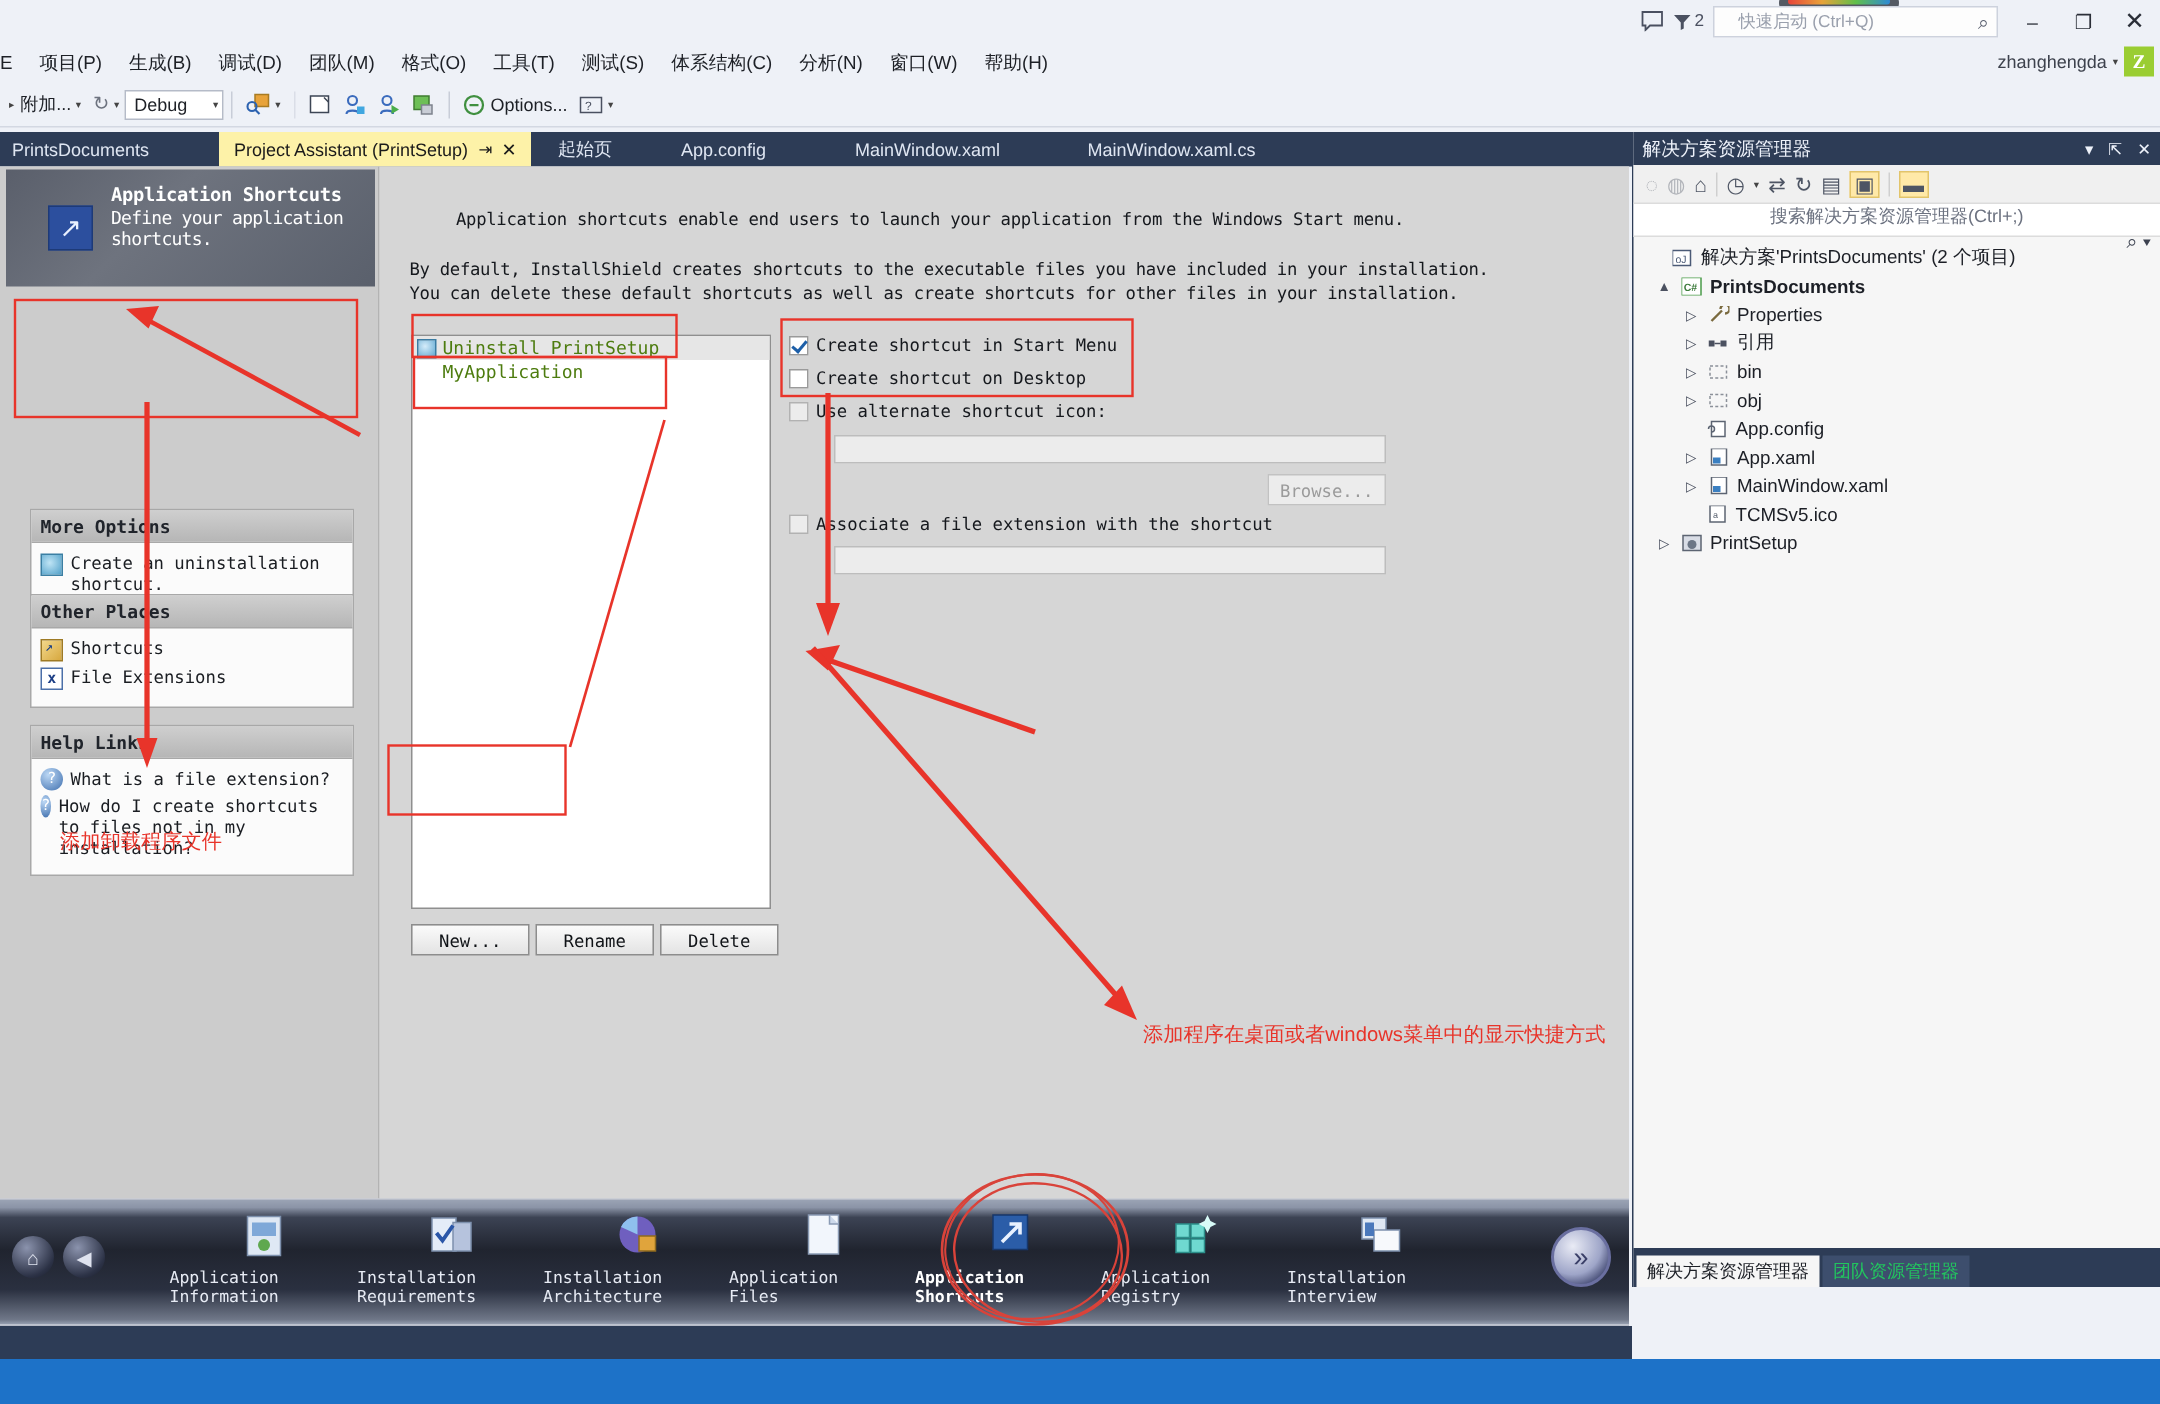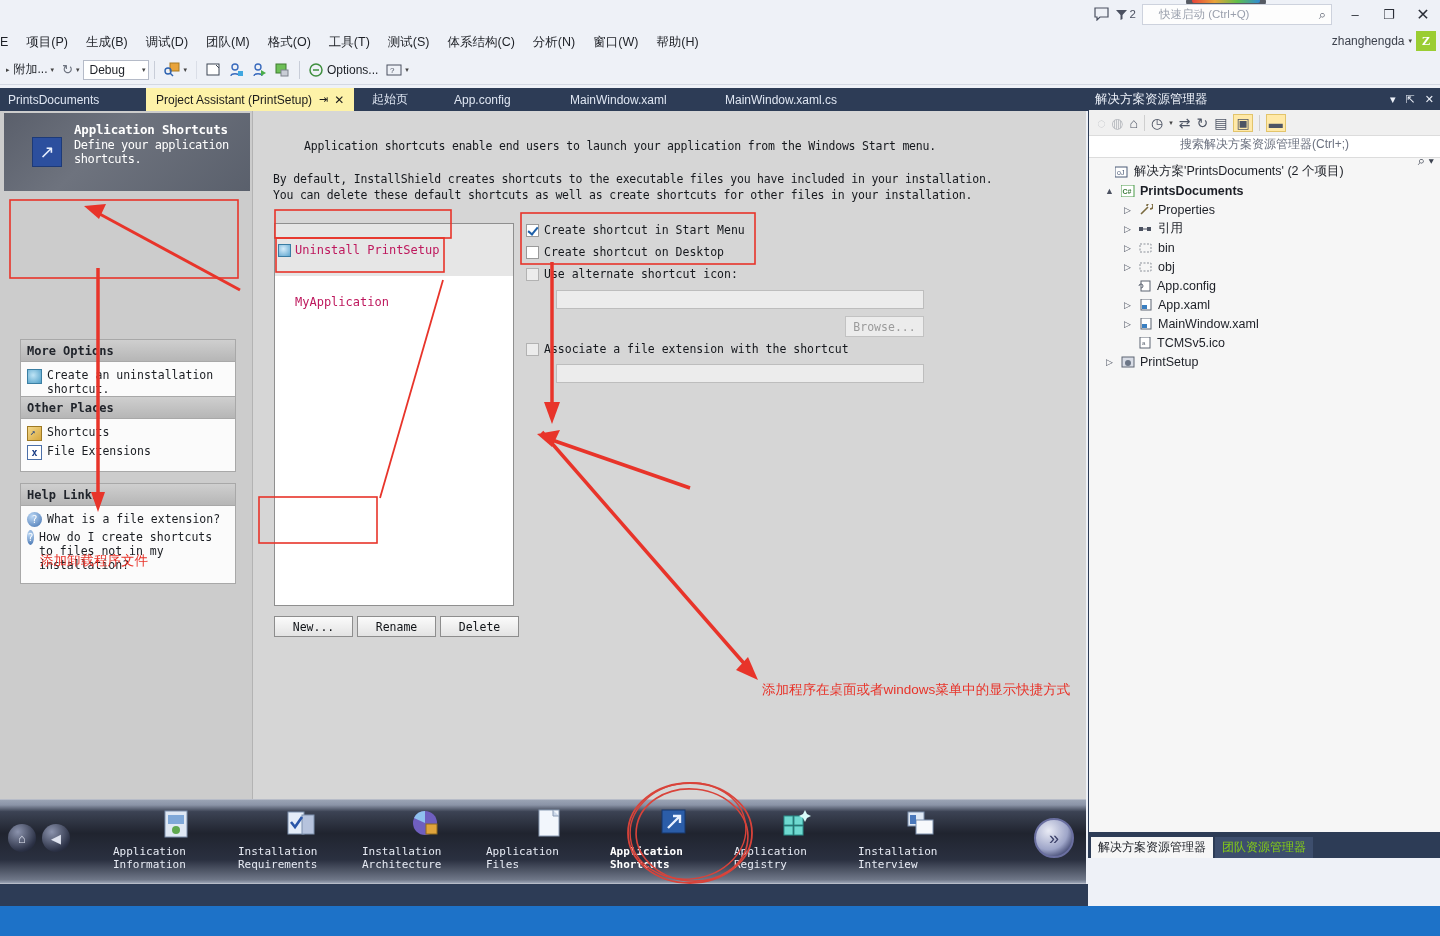--- a/index.html
+++ b/index.html
@@ -141,22 +141,22 @@
     letter-spacing:-0.2px;
   }
   #para1 { position:absolute; left:20px; top:28px; width:800px;margin-left:31px; }
   #para2 { position:absolute; left:20px; top:60px; width:800px; line-height:16px; }
 
   #listbox {
     position:absolute; left:21px; top:112px; width:240px; height:383px;
     background:#fff; border:1px solid #8f8f8f;
   }
   .lbitem {
-    display:flex; align-items:center; gap:4px; padding:19px 3px;
-    font-family:"DejaVu Sans Mono", monospace; font-size:12px; color:#be185d;
+    display:flex; align-items:center; gap:4px; padding:1px 3px;
+    font-family:"DejaVu Sans Mono", monospace; font-size:12px; color:#4d7c0f;
   }
   .lbitem.sel { background:#e6e6e6; }
   .lb-ico { width:13px; height:13px; background:radial-gradient(circle at 40% 35%,#d5ecfa,#5ca5cf); border:1px solid #3a7ca3; }
 
   .isbtn {
     position:absolute; height:21px; background:linear-gradient(to bottom,#fbfbfb,#e3e3e3);
     border:1px solid #8d8d8d; font-family:"DejaVu Sans Mono", monospace; font-size:11.5px;
     color:#101317; display:flex; align-items:center; justify-content:center;
   }
 
@@ -224,21 +224,21 @@
   #se-tree { padding:4px 0 0 0; font-size:12.5px; color:#1c1f26; }
   .trow { display:flex; align-items:center; height:19px; padding-left:6px; gap:4px; }
   .tw { width:13px; text-align:center; color:#4b5160; font-size:9px; }
   .ticon { width:16px; height:14px; display:flex; align-items:center; justify-content:center; font-size:11px; }
   #se-tabs {
     position:absolute; left:0; bottom:0; width:352px; height:26px; background:#2d3c56;
     display:flex; align-items:flex-end; gap:2px; padding-left:2px;
   }
   #se-tabs .setab { height:21px; display:flex; align-items:center; padding:0 7px; font-size:12px; }
   #se-tabs .setab.active { background:#f6f6f6; color:#1c1f26; }
-  #se-tabs .setab.inactive { background:#3d4e6d; color:#84cc16; }
+  #se-tabs .setab.inactive { background:#3d4e6d; color:#22c55e; }
 
   
   #statusbar {
     position:absolute; left:0; top:884px; width:1088px; height:22px; background:#2d3c56;
   }
   #taskbar {
     position:absolute; left:0; top:906px; width:1440px; height:30px; background:#1d72c8;
   }
 
   

